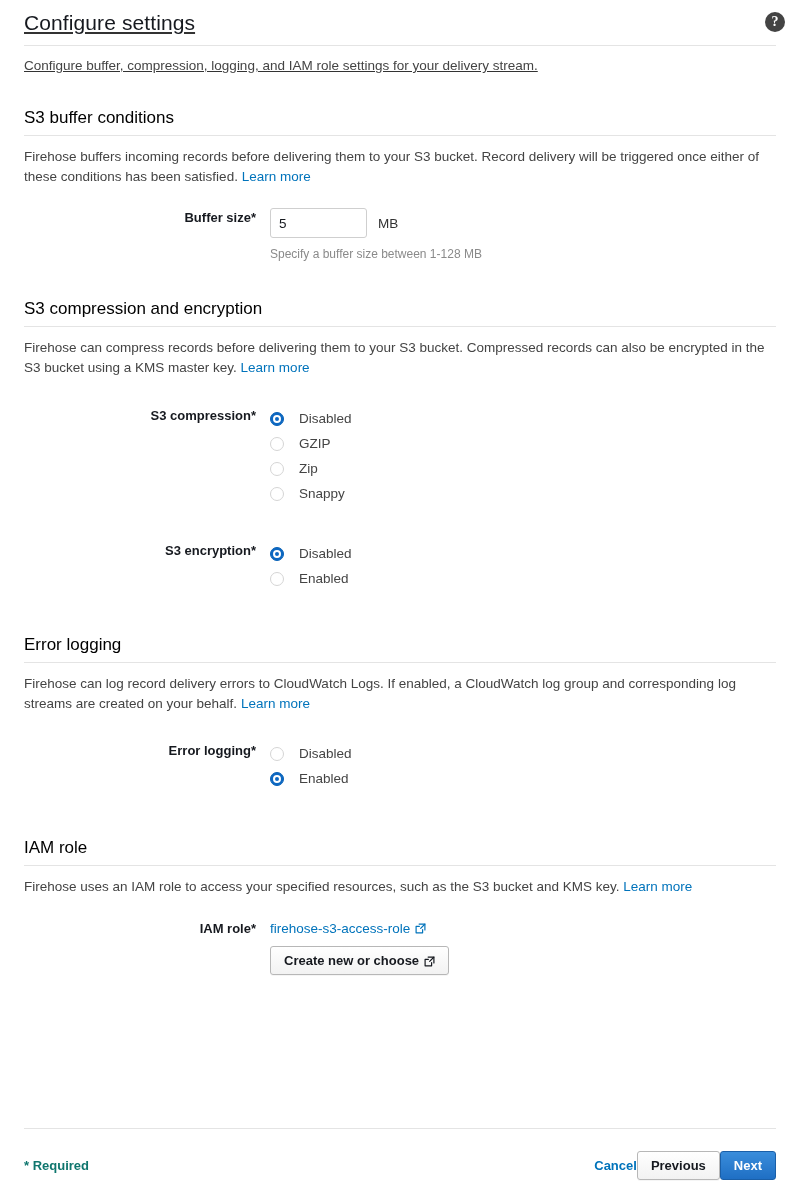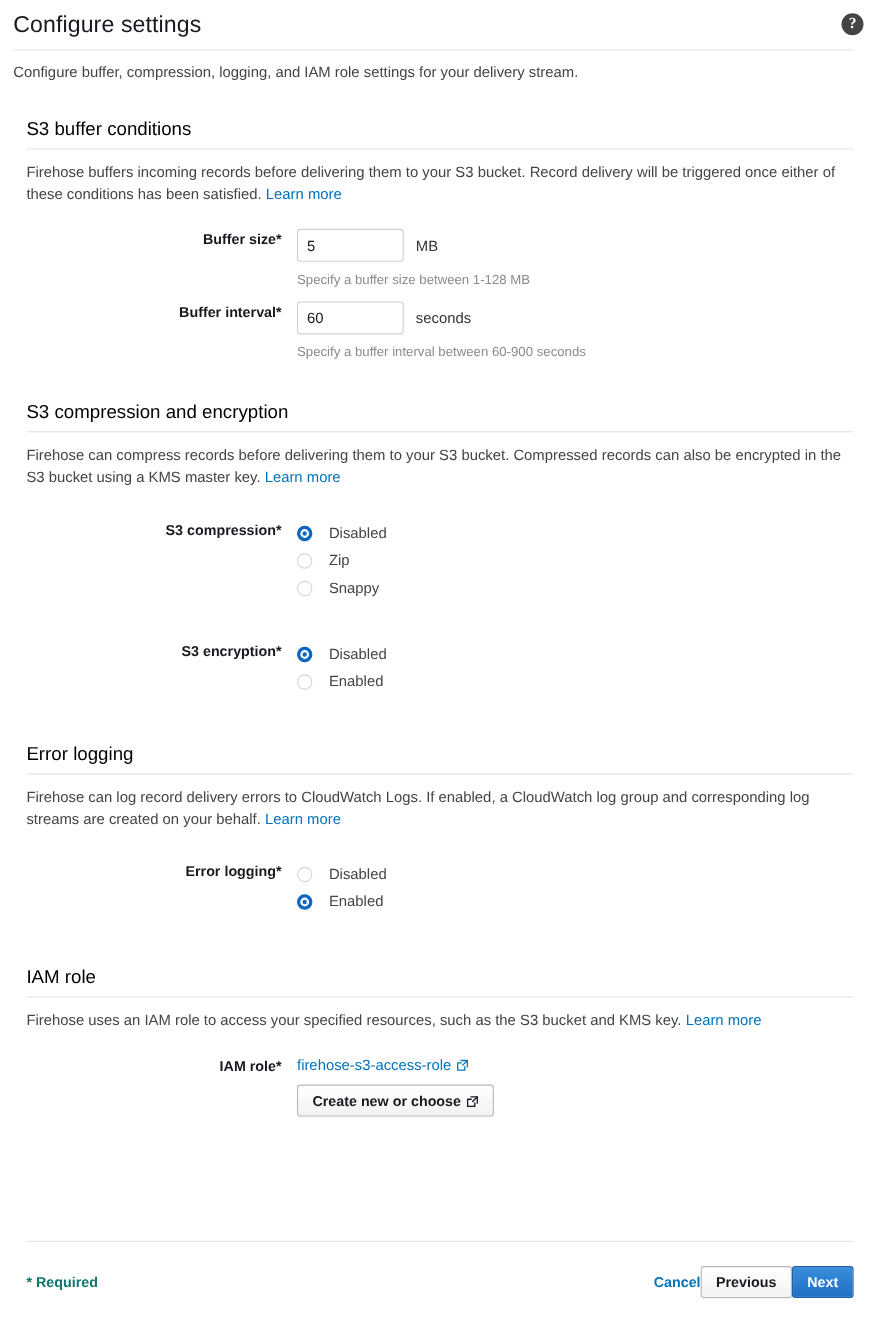--- a/index.html
+++ b/index.html
@@ -20,21 +20,22 @@
   .page {
     position: relative;
     width: 800px;
     height: 1201px;
     padding: 0;
   }
 
   
   .page-header {
     position: relative;
-    padding: 10px 24px 0 12px;
+    padding: 10px 24px 0 24px;
+    text-decoration: underline;
   }
   .page-title {
     font-size: 21px;
     font-weight: normal;
     color: #16191f;
     letter-spacing: 0.1px;
     margin: 0;
     padding: 0 0 9px 0;
     line-height: 26px;
   }
@@ -265,43 +266,37 @@
       <div class="form-label">Buffer size*</div>
       <div class="form-control">
         <div class="inline-mid">
           <input class="text-input" type="text" value="5" style="">
           <span class="unit">MB</span>
         </div>
         <div class="hint">Specify a buffer size between 1-128 MB</div>
       </div>
     </div>
 
-    <div class="form-row" style="padding-top:12px;">
-      <div class="form-label">Buffer interval*</div>
-      <div class="form-control">
-        <div class="inline-mid">
-          <input class="text-input" type="text" value="60" style="">
-          <span class="unit">seconds</span>
-        </div>
-        <div class="hint">Specify a buffer interval between 60-900 seconds</div>
-      </div>
-    </div>
   </div>
 
   <div class="section" style="padding-top:36px;">
     <h2 class="section-head">S3 compression and encryption</h2>
     <div class="rule"></div>
     <p class="section-desc"><span>Firehose can compress records before delivering them to your S3 bucket. Compressed records can also be encrypted in the S3 bucket using a KMS master key. </span><a class="link">Learn more</a></p>
 
     <div class="form-row" style="padding-top:28px;">
       <div class="form-label">S3 compression*</div>
       <div class="form-control radio-group">
         <div class="radio-item">
           <span class="radio checked"></span>
           <span class="radio-label">Disabled</span>
+        </div>
+        <div class="radio-item">
+          <span class="radio"></span>
+          <span class="radio-label">GZIP</span>
         </div>
         <div class="radio-item">
           <span class="radio"></span>
           <span class="radio-label">Zip</span>
         </div>
         <div class="radio-item">
           <span class="radio"></span>
           <span class="radio-label">Snappy</span>
         </div>
       </div>

